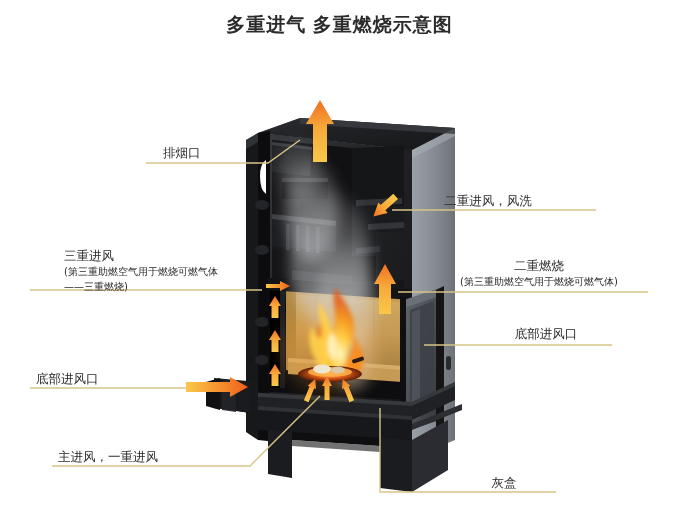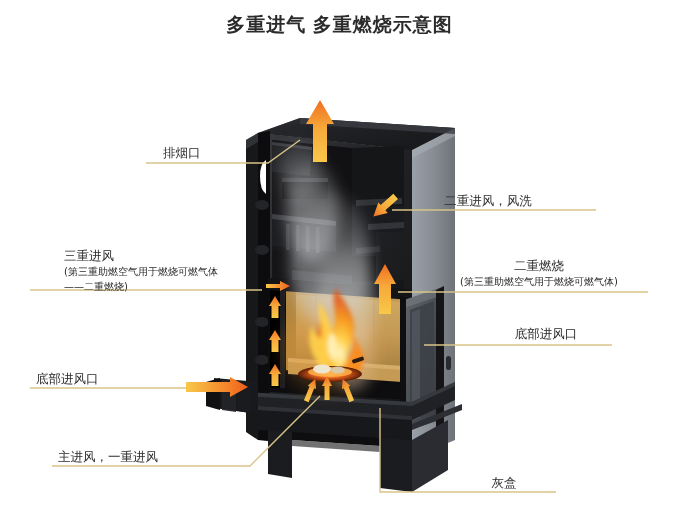--- a/index.html
+++ b/index.html
@@ -318,21 +318,21 @@
     <div class="ctext">排烟口</div>
   </div>
 
   <div class="callout right" style="left:380px; top:192px; width:216px;">
     <div class="ctext">二重进风，风洗</div>
   </div>
 
   <div class="callout left" style="left:36px; top:247px;margin-left:28px;">
     <div class="ctext">三重进风</div>
     <div class="csub">(第三重助燃空气用于燃烧可燃气体</div>
-    <div class="csub">——二重燃烧)</div>
+    <div class="csub">——三重燃烧)</div>
   </div>
 
   <div class="callout right" style="left:430px; top:257px; width:218px;">
     <div class="ctext">二重燃烧</div>
     <div class="csub">(第三重助燃空气用于燃烧可燃气体)</div>
   </div>
 
   <div class="callout right" style="left:480px; top:325px; width:132px;">
     <div class="ctext">底部进风口</div>
   </div>

